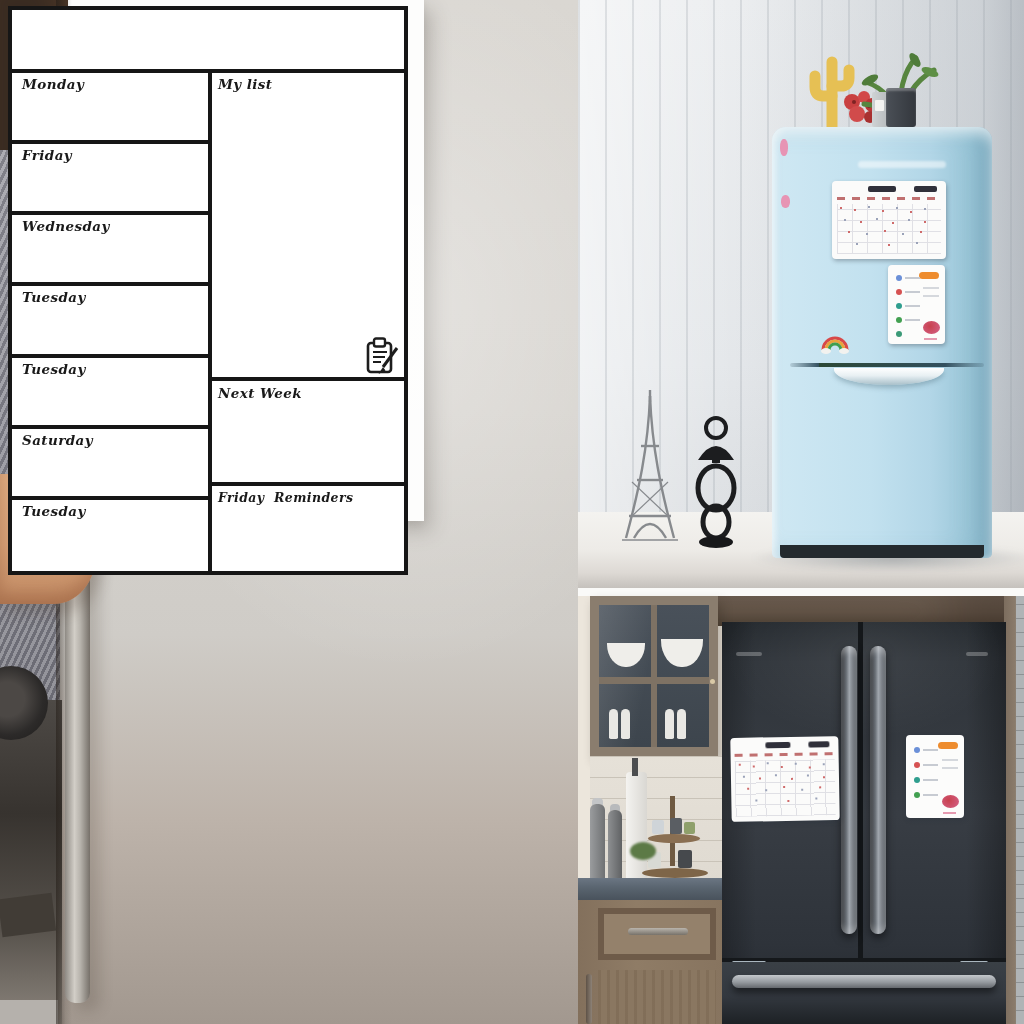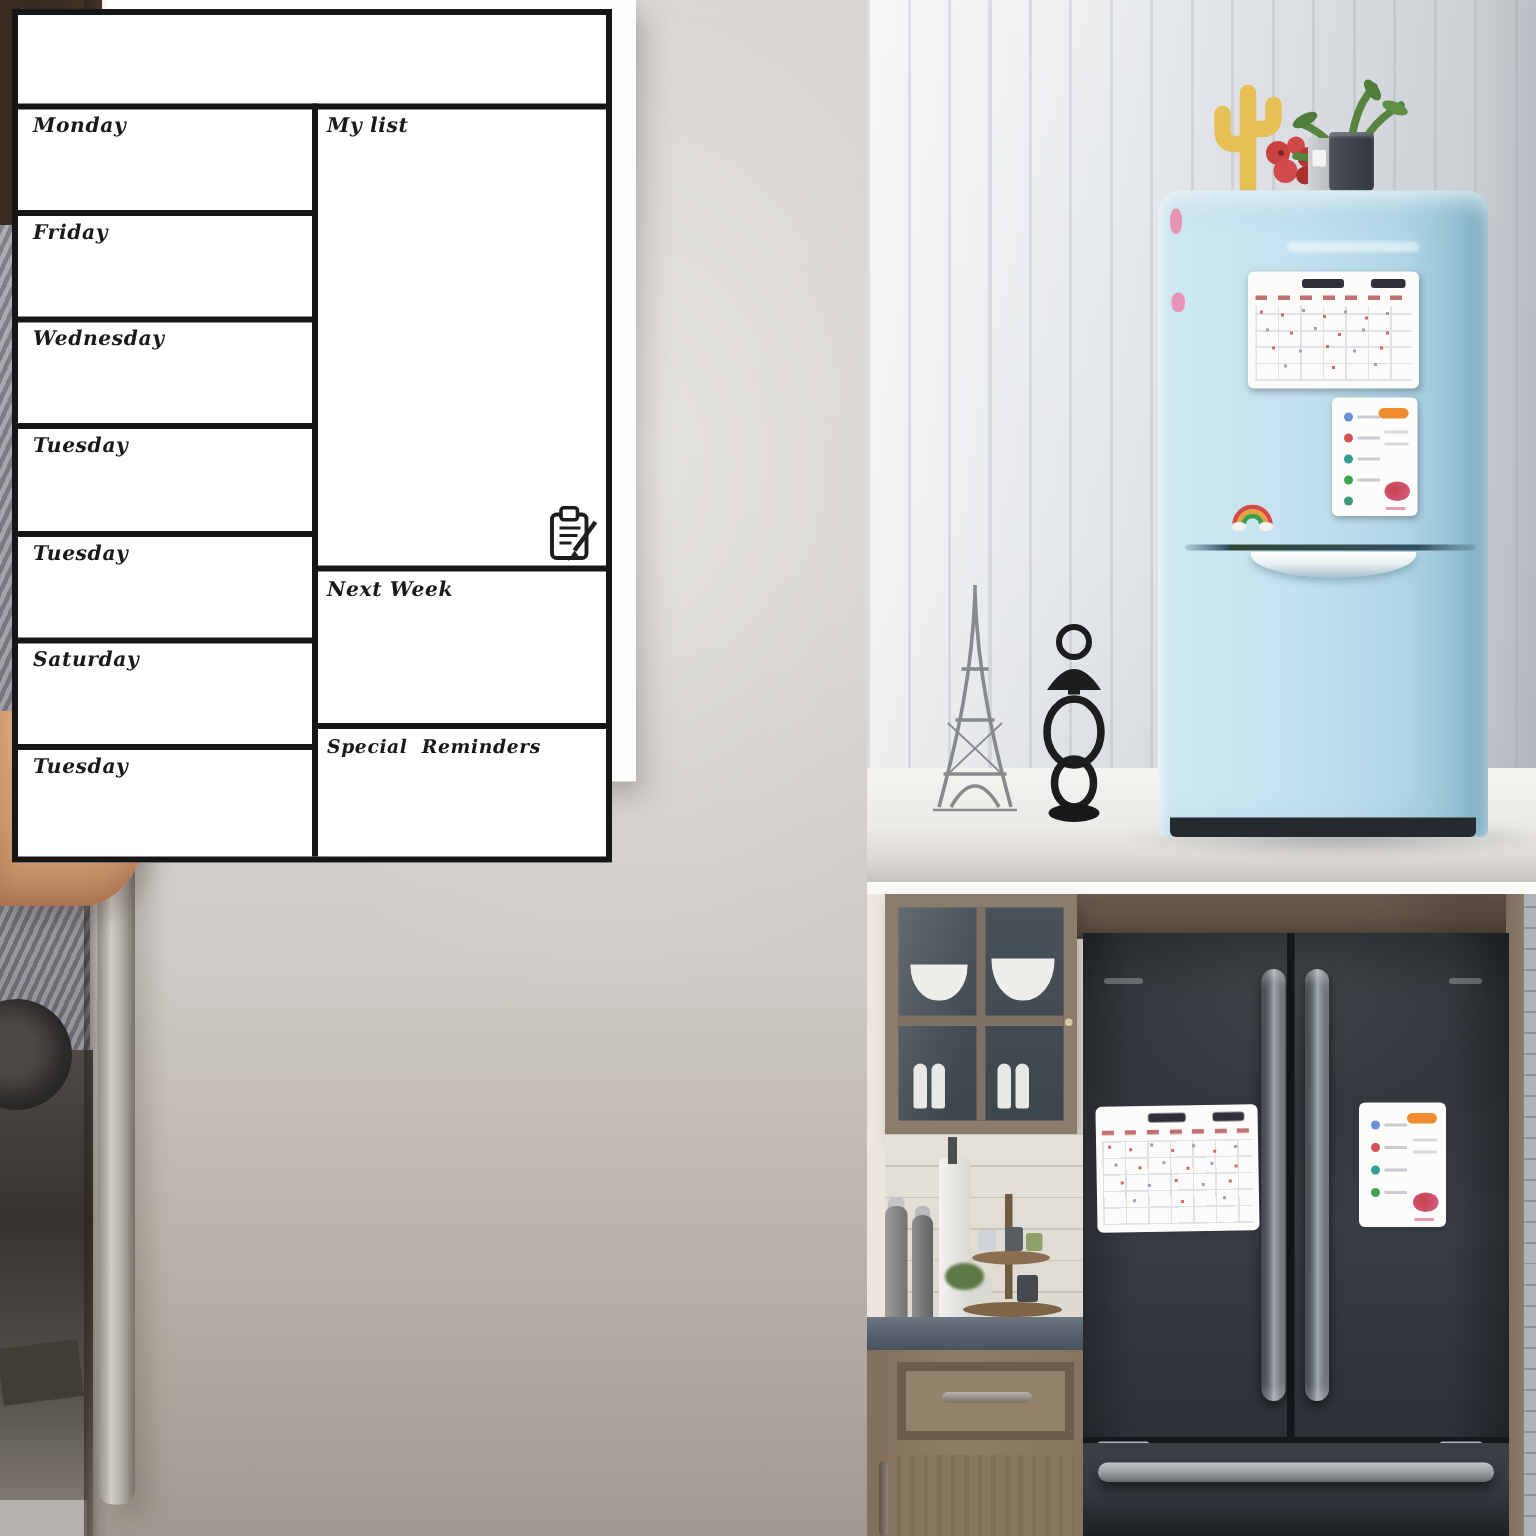--- a/index.html
+++ b/index.html
@@ -225,21 +225,21 @@
 
         <span class="plabel" style="left:10px;top:66px">Monday</span>
         <span class="plabel" style="left:10px;top:137px">Friday</span>
         <span class="plabel" style="left:10px;top:208px">Wednesday</span>
         <span class="plabel" style="left:10px;top:279px">Tuesday</span>
         <span class="plabel" style="left:10px;top:351px">Tuesday</span>
         <span class="plabel" style="left:10px;top:422px">Saturday</span>
         <span class="plabel" style="left:10px;top:493px">Tuesday</span>
         <span class="plabel" style="left:206px;top:66px">My list</span>
         <span class="plabel" style="left:206px;top:375px">Next Week</span>
-        <span class="plabel" style="left:206px;top:480px;font-size:12.5px">Special  Reminders</span>
+        <span class="plabel" style="left:206px;top:480px;font-size:12.5px">Friday  Reminders</span>
 
         <svg class="clip-icon" viewBox="0 0 36 40">
           <rect x="4" y="7" width="23" height="29" rx="3" fill="#fff" stroke="#1d1d1d" stroke-width="2.6"></rect>
           <rect x="10" y="2.5" width="11" height="8" rx="2" fill="#fff" stroke="#1d1d1d" stroke-width="2.4"></rect>
           <line x1="9" y1="16" x2="23" y2="16" stroke="#1d1d1d" stroke-width="2"></line>
           <line x1="9" y1="21" x2="21" y2="21" stroke="#1d1d1d" stroke-width="2"></line>
           <line x1="9" y1="26" x2="17" y2="26" stroke="#1d1d1d" stroke-width="2"></line>
           <line x1="33" y1="12" x2="19" y2="31" stroke="#1d1d1d" stroke-width="3"></line>
           <path d="M19,31 l-4.5,7 7,-3.6 z" fill="#1d1d1d"></path>
         </svg>

